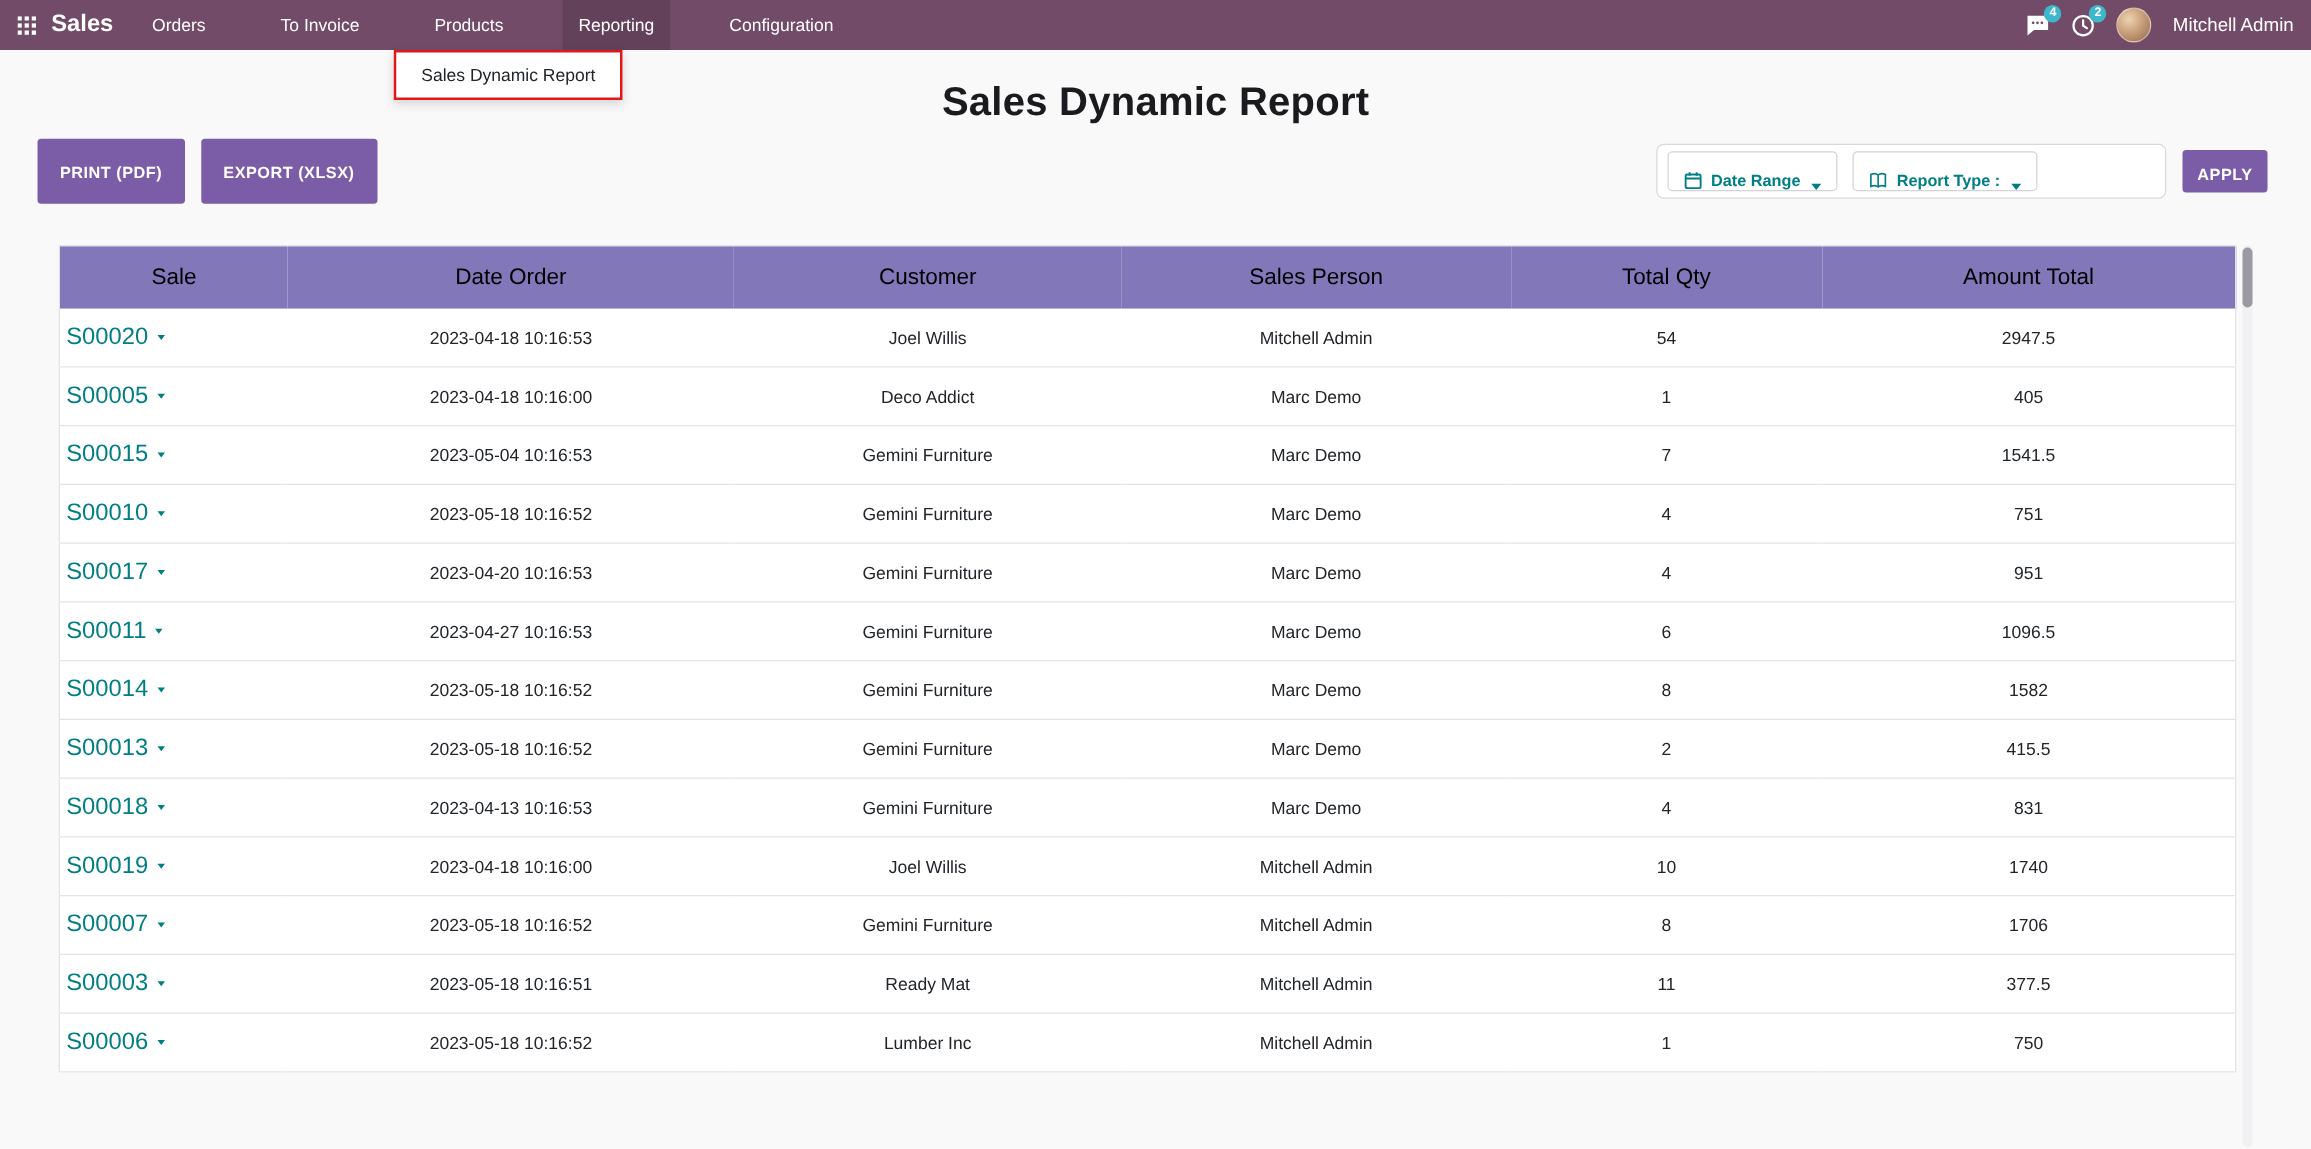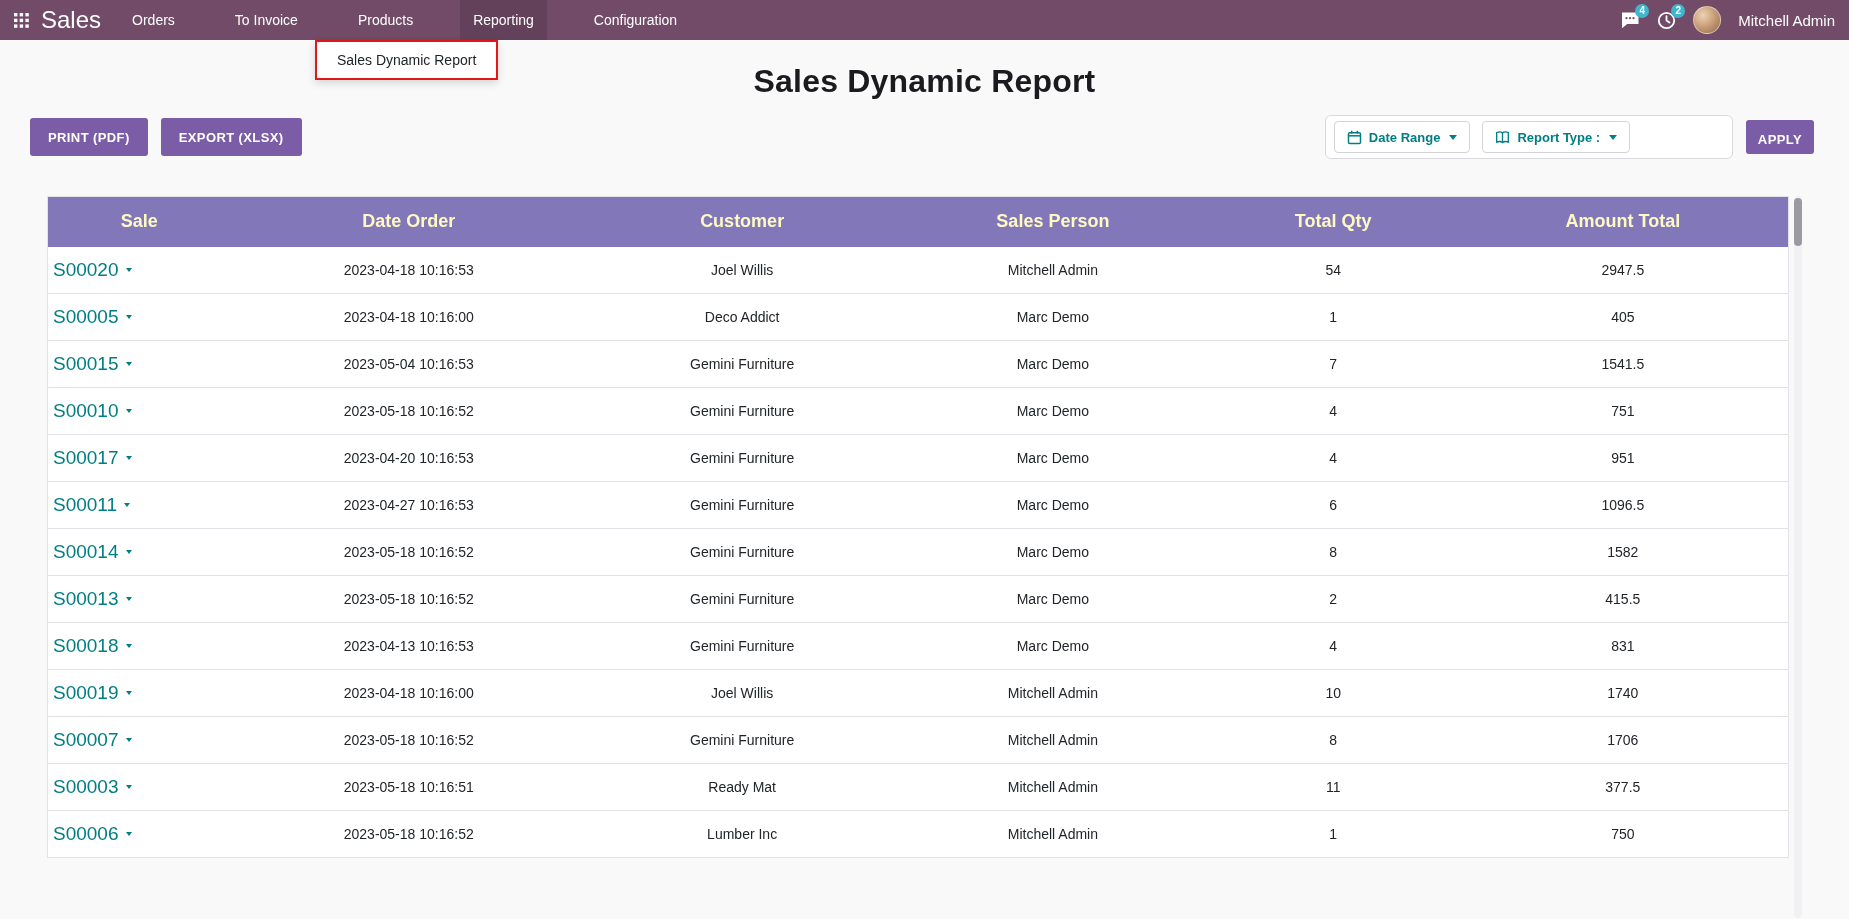--- a/index.html
+++ b/index.html
@@ -15,21 +15,21 @@
     height: 40px;
     background: var(--navbar_bg, #714B67);
     color: #fff;
     display: flex;
     align-items: center;
     padding: 0 14px;
     position: relative;
     z-index: 5;
   }
   .apps-btn { display: flex; align-items: center; margin-right: 12px; cursor: pointer; }
-  .brand { font-size: 24px; font-weight: 400; margin-right: 18px; cursor: pointer; }
+  .brand { font-size: 19px; font-weight: 700; margin-right: 18px; cursor: pointer; }
   .nav-menu { display: flex; height: 40px; gap: 34px; }
   .nav-item {
     padding: 0 13px; line-height: 40px; font-size: 14px; cursor: pointer; white-space: nowrap;
   }
   .nav-item.active { background: rgba(0,0,0,.12); }
   .nav-right { margin-left: auto; display: flex; align-items: center; gap: 17px; }
   .icon-wrap { position: relative; cursor: pointer; display: flex; align-items: center; }
   .badge {
     position: absolute; top: -7px; right: -9px;
     background: var(--badge_teal, #3EB7CC); color: #fff;
@@ -73,31 +73,31 @@
     margin: 15px 35px 0 30px;
     height: 44px;
     display: flex;
     align-items: center;
   }
   .left-actions { display: flex; gap: 13px; }
   .btn-primary {
     background: var(--accent_purple, #7B5CA6);
     color: #fff; border: none; border-radius: 3px;
     font-family: inherit; font-size: 13px; font-weight: 700; letter-spacing: .4px;
-    height: 38px; padding: 0 18px; cursor: pointer;
+    height: 52px; padding: 0 18px; cursor: pointer;
   }
   .right-filters { margin-left: auto; display: flex; align-items: center; gap: 13px; }
   .filter-box {
     width: 408px; height: 44px;
     border: 1px solid #d9d9dd; border-radius: 6px;
     background: #fff;
     display: flex; align-items: center; gap: 12px; padding: 0 8px;
   }
   .filter-btn {
-    display: inline-flex; align-items: center; gap: 7px;
+    display: inline-flex; align-items: flex-end; gap: 7px;
     height: 32px; padding: 0 12px;
     background: #fff; border: 1px solid #d4d4d8; border-radius: 4px;
     color: var(--link_teal, #017E84);
     font-family: inherit; font-size: 13px; font-weight: 700;
     cursor: pointer; white-space: nowrap;
   }
   .caret {
     display: inline-block; width: 0; height: 0;
     border-left: 4px solid transparent; border-right: 4px solid transparent;
     border-top: 5px solid currentColor; margin-left: 2px;
@@ -111,21 +111,21 @@
     width: 1742px;
   }
   .table-wrap table {
     width: 100%;
     border-collapse: collapse;
     background: #fff;
     border: 1px solid #e2e3e8;
   }
   thead th {
     background: var(--table_header_bg, #8177B9);
-    color: #fef9c3; font-size: 18px; font-weight: 700;
+    color: #000000; font-size: 18px; font-weight: 400;
     height: 50px; text-align: center;
   }
   tbody td {
     height: 47px;
     border-bottom: 1px solid #e2e3e8;
     font-size: 14px; color: #212529;
     text-align: center; background: #fff;
   }
   th:nth-child(1), td:nth-child(1) { width: 10.5%; }
   th:nth-child(2), td:nth-child(2) { width: 20.5%; }

